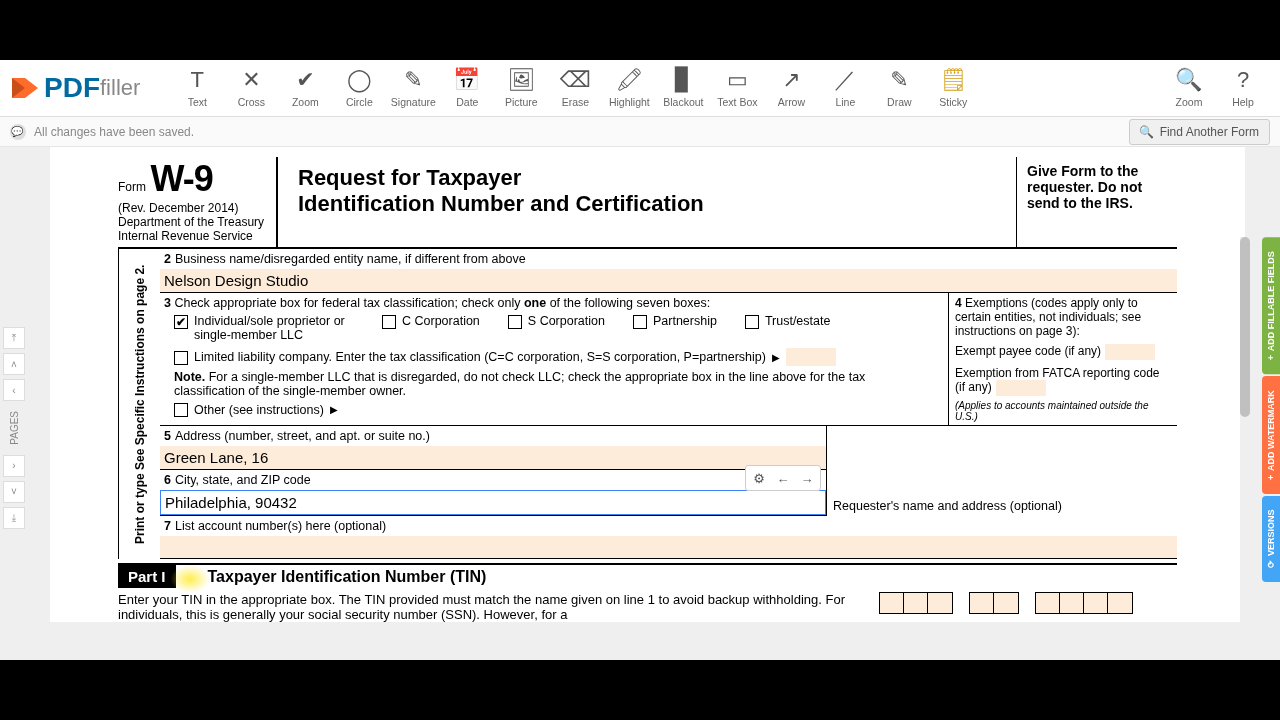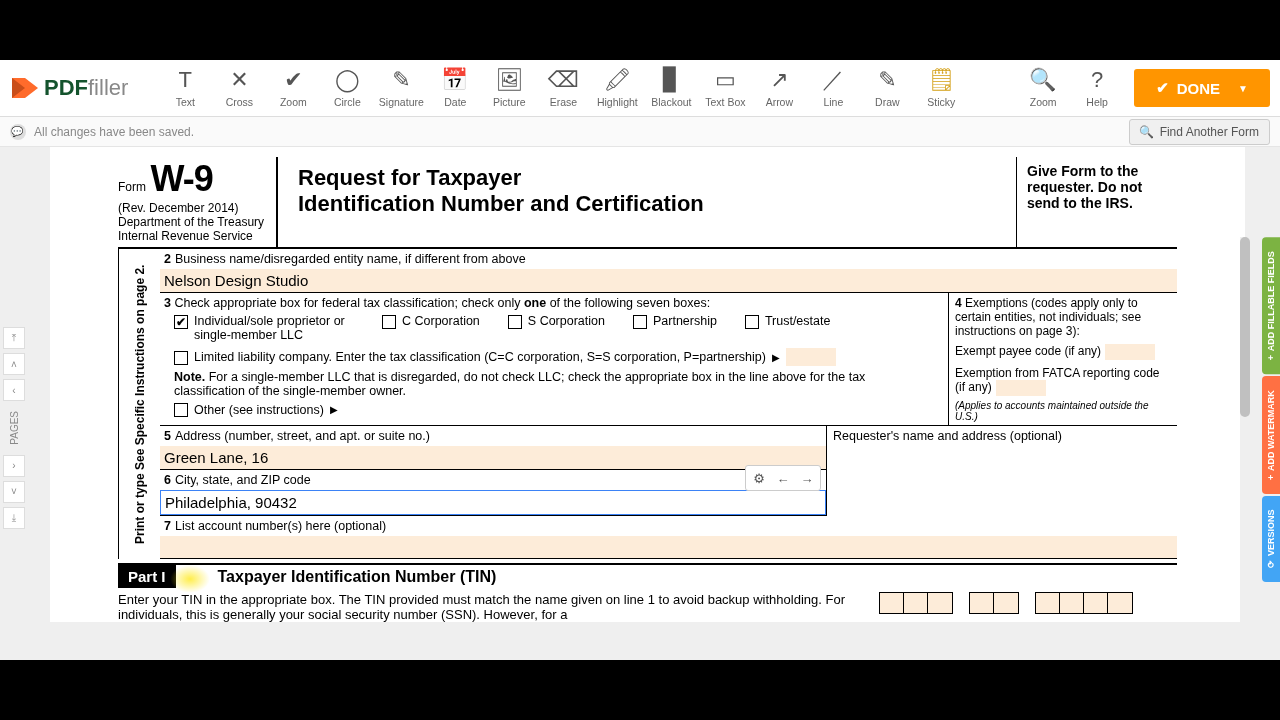--- a/index.html
+++ b/index.html
@@ -3,21 +3,21 @@
 <meta charset="utf-8">
 <style>
   * { box-sizing: border-box; margin: 0; padding: 0; }
   body { font-family: Arial, Helvetica, sans-serif; background: #000; width: 1280px; height: 720px; overflow: hidden; }
   .app { position: absolute; top: 60px; left: 0; width: 1280px; height: 600px; background: #fff; }
   
   
   .toolbar { display: flex; align-items: center; height: 57px; background: #fff; border-bottom: 1px solid #ddd; padding: 0 10px; }
   .logo { display: flex; align-items: center; margin-right: 30px; }
   .logo-icon { width: 30px; height: 24px; margin-right: 4px; }
-  .logo-text1 { font-size: 22px; font-weight: bold; color: #14532d; }
+  .logo-text1 { font-size: 28px; font-weight: bold; color: #0369a1; }
   .logo-text2 { font-size: 22px; font-weight: 300; color: #888; }
   .tool-btn { display: flex; flex-direction: column; align-items: center; justify-content: center; width: 54px; height: 55px; cursor: pointer; font-size: 10.5px; color: #666; }
   .tool-icon { font-size: 22px; color: #555; margin-bottom: 4px; height: 24px; display: flex; align-items: center; }
   .tool-spacer { flex: 1; }
   .tool-btn.sticky .tool-icon { color: #d4a017; }
   .done-btn { background: #ff9500; color: #fff; font-weight: bold; padding: 10px 22px; border-radius: 3px; display: flex; align-items: center; gap: 8px; font-size: 15px; cursor: pointer; margin-left: 10px; }
   .done-chk::before { content: "✔"; }
   .done-caret { margin-left: 10px; font-size: 10px; }
   
   
@@ -69,28 +69,28 @@
   .checks { display: flex; flex-wrap: wrap; gap: 4px 28px; padding: 4px 10px; align-items: flex-start; }
   .chk { display: flex; align-items: flex-start; gap: 6px; font-size: 12.5px; }
   .chk-box { width: 14px; height: 14px; border: 1.5px solid #000; flex-shrink: 0; display: flex; align-items: center; justify-content: center; font-size: 12px; font-weight:bold; margin-top:1px;}
   .chk-box.checked::after { content: "✔"; color: #000; }
   .note { font-size: 12.5px; padding: 2px 10px; }
   .note b { font-weight: bold; }
   .llc-row { display: flex; align-items: center; gap: 6px; padding: 2px 10px; font-size: 12.5px; }
   .llc-input { background: #fdecd9; width: 50px; height: 18px; display: inline-block; }
   .tri { font-size: 10px; }
   
-  .row56 { display: flex; }
+  .row56 { display: flex; align-items: flex-end; }
   .row56-left { flex: 1; border-right: 1px solid #000; }
   .row56-right { width: 350px; padding: 3px 6px; font-size: 12.5px; }
   
   .field-tools { position: absolute; right: 4px; top: -26px; display: flex; gap: 2px; background: #fff; border: 1px solid #ccc; border-radius: 3px; padding: 2px; }
   .ft-btn { width: 22px; height: 20px; display: flex; align-items: center; justify-content: center; font-size: 13px; color: #555; cursor: pointer; }
   
-  .part-hdr { display: flex; align-items: center; border-top: 2px solid #000; margin-top: 4px; gap: 10px; }
+  .part-hdr { display: flex; align-items: center; border-top: 2px solid #000; margin-top: 4px; }
   .part-badge { background: #000; color: #fff; font-weight: bold; padding: 3px 10px; font-size: 15px; }
   .part-title { font-weight: bold; font-size: 16px; padding-left: 32px; }
   .part-body { display: flex; font-size: 13px; padding-top: 4px; }
   .pb-left { flex: 1; padding-right: 20px; }
   .pb-right { width: 298px; }
   .ssn-label { font-size: 12.5px; font-weight: bold; border: 1px solid #000; border-bottom: none; padding: 2px 6px; }
   .ssn-boxes { display: flex; gap: 0; }
   .ssn-grp { display: flex; border: 1px solid #000; }
   .ssn-cell { width: 24px; height: 20px; background: #fdecd9; border-right: 1px solid #000; }
   .ssn-cell:last-child { border-right: none; }
@@ -185,25 +185,20 @@
     <div id="rtools-host" style="display: flex;">
         <div class="tool-btn">
           <div class="tool-icon">🔍</div>
           <div>Zoom</div>
         </div>
         <div class="tool-btn">
           <div class="tool-icon">?</div>
           <div>Help</div>
         </div>
       </div>
-    <div class="done-btn">
-      <span class="done-chk"></span>
-      <span>DONE</span>
-      <span class="done-caret">▼</span>
-    </div>
   </div>
 
   <div class="statusbar">
     <span class="status-icon">💬</span>
     <span>All changes have been saved.</span>
     <div class="find-btn">
       <span>🔍</span>
       <span>Find Another Form</span>
     </div>
   </div>

